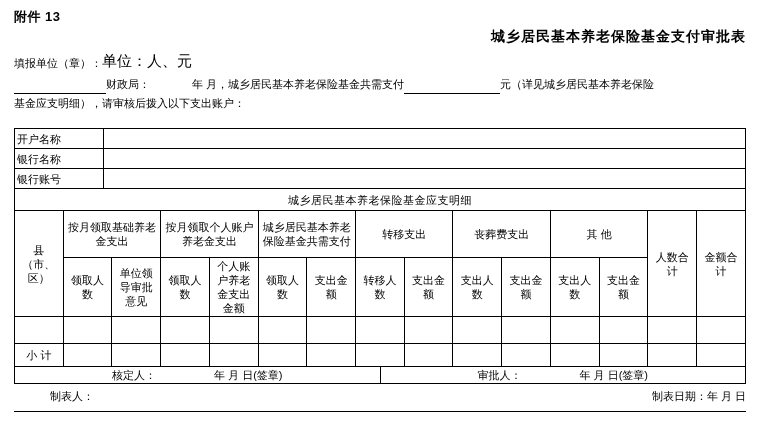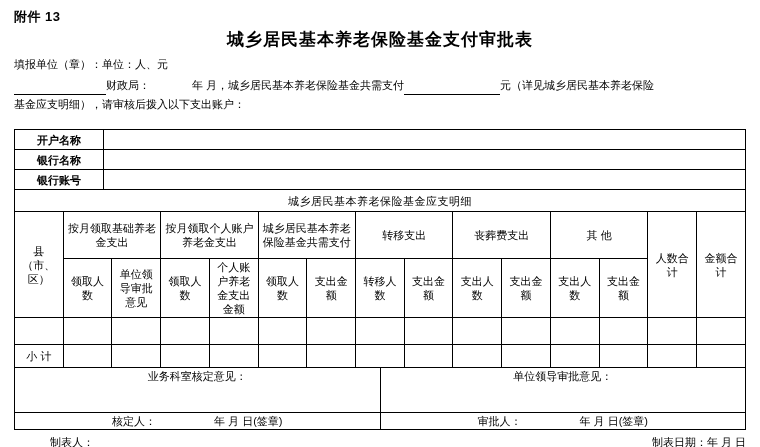--- a/index.html
+++ b/index.html
@@ -21,34 +21,34 @@
     box-sizing: border-box;
     padding: 6px 14px 0 14px;
   }
   .attach-no {
     font-size: 13px;
     font-weight: bold;
     margin: 2px 0 2px 0;
     letter-spacing: 0.5px;
   }
   .doc-title {
-    text-align: center;
-    font-size: 17px;
+    text-align: right;
+    font-size: 14px;
     font-weight: bold;
     letter-spacing: 1px;
     margin: 2px 0 6px 0;
   }
   .line-row {
     display: flex;
     align-items: flex-end;
     font-size: 11px;
     margin-bottom: 4px;
   }
   .unit-right {
-    font-size: 11px;
+    font-size: 15px;
   }
   .para {
     font-size: 11px;
     line-height: 19px;
     margin-bottom: 15px;
   }
   .ul-blank {
     display: inline-block;
     border-bottom: 1px solid #000;
     height: 13px;
@@ -65,23 +65,22 @@
     border: 1px solid #000;
     font-size: 11px;
     padding: 1px 2px;
     text-align: center;
     vertical-align: middle;
     font-weight: normal;
     line-height: 14px;
   }
   .acct-table td.lbl {
     width: 84px;
-    text-align: center;
+    text-align: left;
     height: 17px;
-    font-weight: bold;
   }
   .acct-table td.val {
     text-align: left;
   }
   .detail-title td {
     font-weight: bold;
     height: 19px;
     letter-spacing: 0.5px;
   }
   .h-group { height: 44px; }
@@ -220,32 +219,20 @@
       <td class="h-total"></td>
       <td class="h-total"></td>
       <td class="h-total"></td>
       <td class="h-total"></td>
     </tr>
   </tbody>
     </table>
 
   <table class="grid opinion-table" style="margin-top:-1px;">
     <tbody>
-        <tr>
-      <td style="width:50%;">
-        <div class="opinion-inner">
-          <span>业务科室核定意见：</span>
-        </div>
-      </td>
-      <td style="width:50%;">
-        <div class="opinion-inner">
-          <span>单位领导审批意见：</span>
-        </div>
-      </td>
-    </tr>
     <tr>
       <td class="sign-line">
         <span>核定人：</span><span class="spacer-lg"></span><span>年   月    日(签章)</span>
       </td>
       <td class="sign-line">
         <span>审批人：</span><span class="spacer-lg"></span><span>年   月    日(签章)</span>
       </td>
     </tr>
   </tbody>
     </table>

